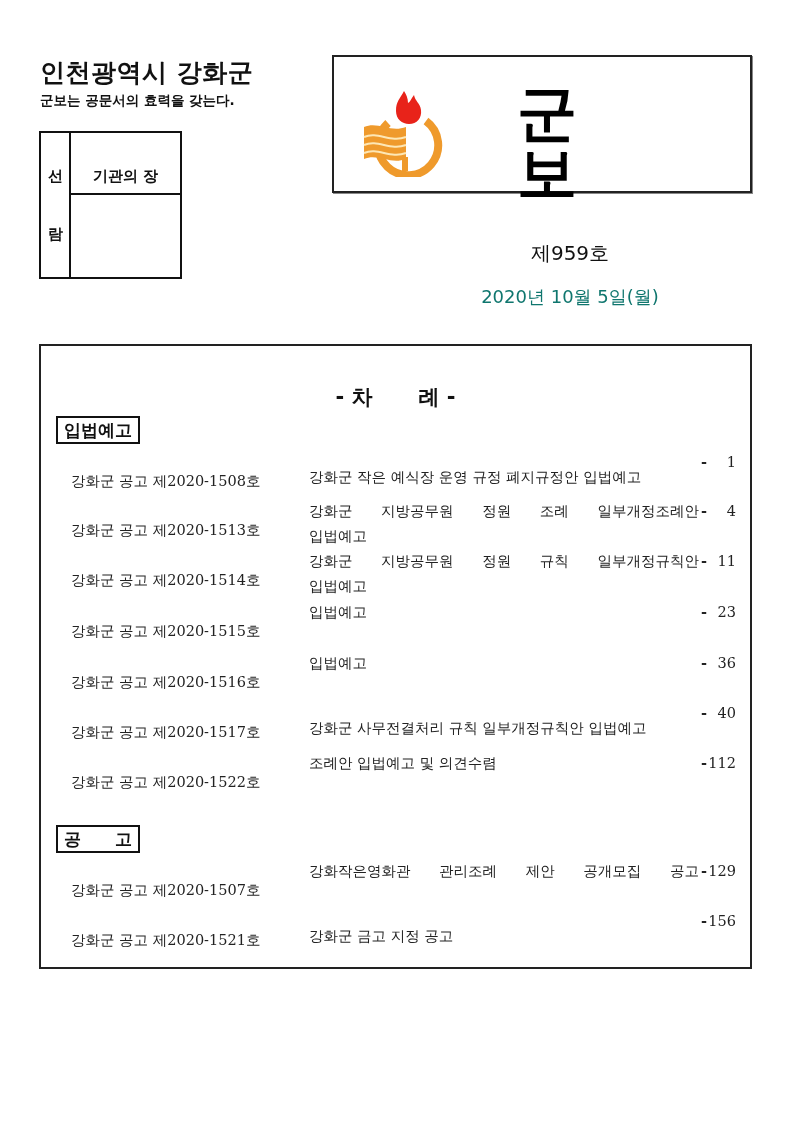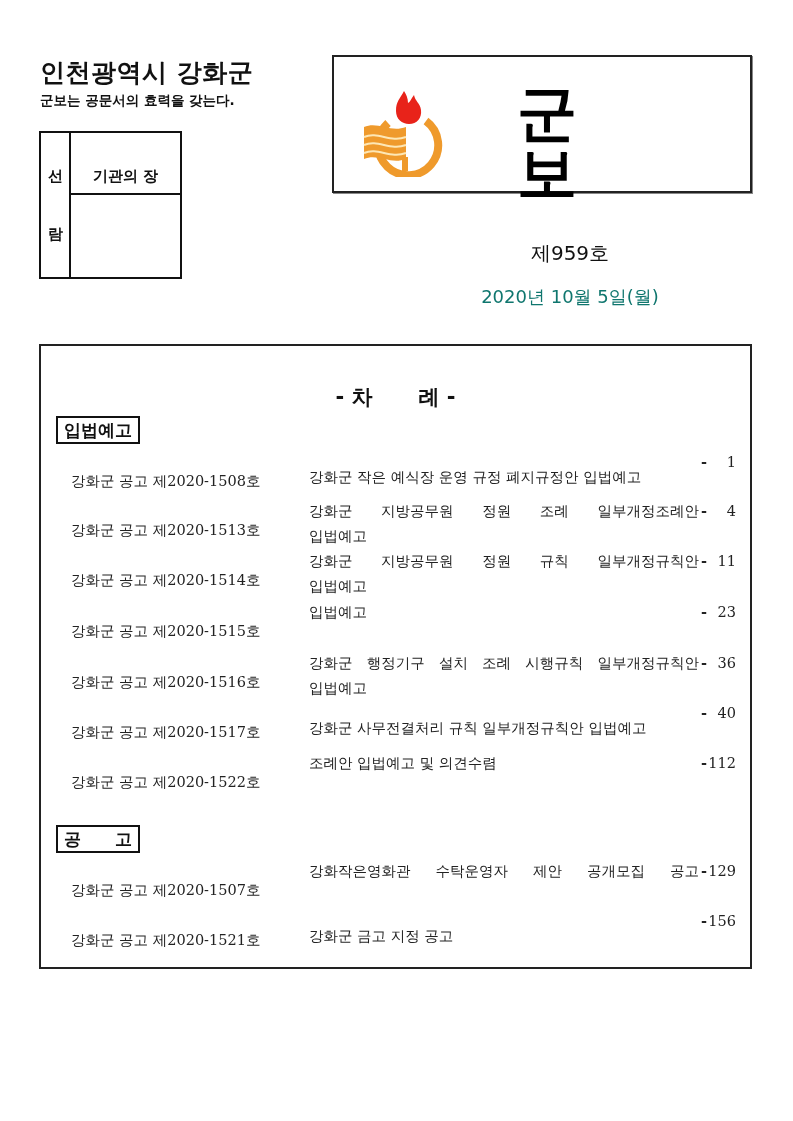--- a/index.html
+++ b/index.html
@@ -170,21 +170,20 @@
     <span class="title">
       <span class="l2">입법예고</span>
     </span>
     <span class="dash">-</span>
     <span class="page">23</span>
   </div>
 
   <div class="entry" style="top:305px">
     <span class="num">강화군 공고 제2020-1516호</span>
     <span class="title">
-      <span class="l1">강화군 행정기구 설치 조례 시행규칙 일부개정규칙안</span>
       <span class="l2">입법예고</span>
     </span>
     <span class="dash">-</span>
     <span class="page">36</span>
   </div>
 
   <div class="entry" style="top:355px">
     <span class="num">강화군 공고 제2020-1517호</span>
     <span class="title">
         <span class="l1 short">강화군 사무전결처리 규칙 일부개정규칙안 입법예고</span>
@@ -200,21 +199,21 @@
     </span>
     <span class="dash">-</span>
     <span class="page">112</span>
   </div>
 
   <div class="section-label" style="top:479px">공　　고</div>
 
   <div class="entry" style="top:513px">
     <span class="num">강화군 공고 제2020-1507호</span>
     <span class="title">
-        <span class="l1">강화작은영화관 수탁운영자 제안 공개모집 공고</span>
+        <span class="l1">강화작은영화관 관리조례 제안 공개모집 공고</span>
       </span>
     <span class="dash">-</span>
     <span class="page">129</span>
   </div>
 
   <div class="entry" style="top:563px">
     <span class="num">강화군 공고 제2020-1521호</span>
     <span class="title">
         <span class="l1 short">강화군 금고 지정 공고</span>
       </span>

